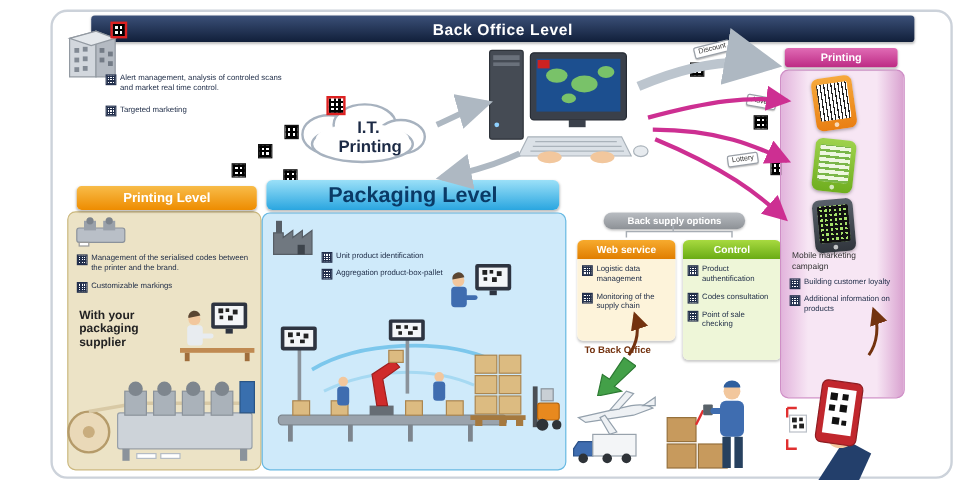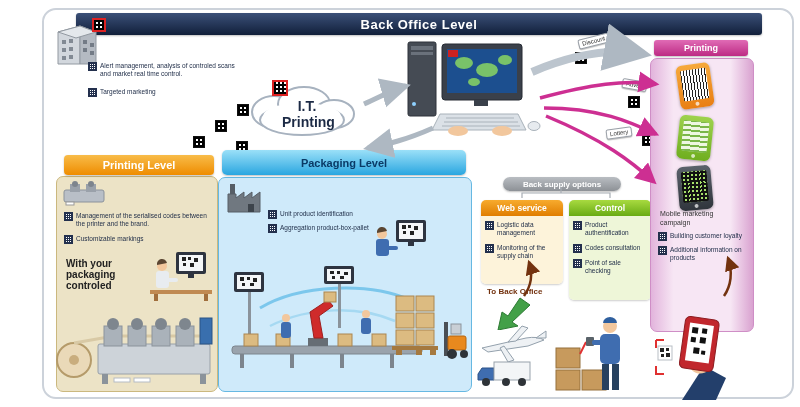--- a/index.html
+++ b/index.html
@@ -7,21 +7,21 @@
           font-family:"Liberation Sans",sans-serif;color:#1c2a45;border-radius:14px;}
   .abs{position:absolute;}
   .frame{left:42px;top:8px;width:748px;height:387px;border:2px solid #ccd2da;border-radius:14px;background:#fff;}
 
   .banner{display:flex;align-items:center;justify-content:center;color:#fff;font-weight:bold;
           box-shadow:0 1px 2px rgba(0,0,0,.25);}
   #title-banner{left:76px;top:13px;width:686px;height:22px;font-size:13px;letter-spacing:.5px;border-radius:3px;
           background:linear-gradient(180deg,#3b5078,#111f3a);}
   #printing-banner{left:64px;top:155px;width:150px;height:20px;font-size:11px;border-radius:4px;
           background:linear-gradient(180deg,#f8bc49,#ee8c00);}
-  #packaging-banner{left:222px;top:150px;width:244px;height:25px;font-size:11px;border-radius:5px;
+  #packaging-banner{left:222px;top:150px;width:244px;height:25px;font-size:18px;border-radius:5px;
           background:linear-gradient(180deg,#9be0f8,#2aa6e0);color:#0a3a66;}
   #marketing-banner{left:654px;top:40px;width:94px;height:16px;font-size:9px;border-radius:3px;
           background:linear-gradient(180deg,#e06bb5,#bd2b84);}
   #options-pill{left:503px;top:177px;width:118px;height:14px;font-size:8px;border-radius:8px;
           background:linear-gradient(180deg,#b9bdc2,#8d9196);}
 
   .panel{border-radius:7px;}
   #printing-panel{left:56px;top:176px;width:160px;height:214px;background:#ece3c6;border:1px solid #cbb87e;}
   #packaging-panel{left:218px;top:177px;width:252px;height:213px;background:#cfeafa;border:1px solid #66b8e2;}
   #marketing-panel{left:650px;top:58px;width:102px;height:272px;border:1px solid #cf8ec6;
@@ -174,21 +174,21 @@
   <div class="abs" style="left:64px;top:212px;width:146px">
     <div class="bullet-row">
       <span class="bq"></span>
       <span>Management  of the serialised codes between the printer and the brand.</span>
     </div>
     <div class="bullet-row" style="margin-top:6px">
       <span class="bq"></span>
       <span>Customizable markings</span>
     </div>
   </div>
-  <div class="abs caption" style="left:66px;top:258px;width:86px;font-size:10px">With your packaging controled</div>
+  <div class="abs caption" style="left:66px;top:258px;width:86px;font-size:10px">With your packaging supplier</div>
 
   <svg class="abs" style="left:148px;top:250px" width="66" height="52" viewBox="0 0 66 52">
     <rect x="28" y="2" width="30" height="22" rx="2" fill="#2e3440"></rect>
     <rect x="31" y="5" width="24" height="16" fill="#f4f6f8"></rect>
     <g fill="#222">
         <rect x="34" y="7" width="4" height="4"></rect>
         <rect x="40" y="7" width="3" height="3"></rect>
       <rect x="46" y="8" width="4" height="4"></rect>
         <rect x="35" y="13" width="3" height="3"></rect>
         <rect x="42" y="13" width="4" height="4"></rect>

